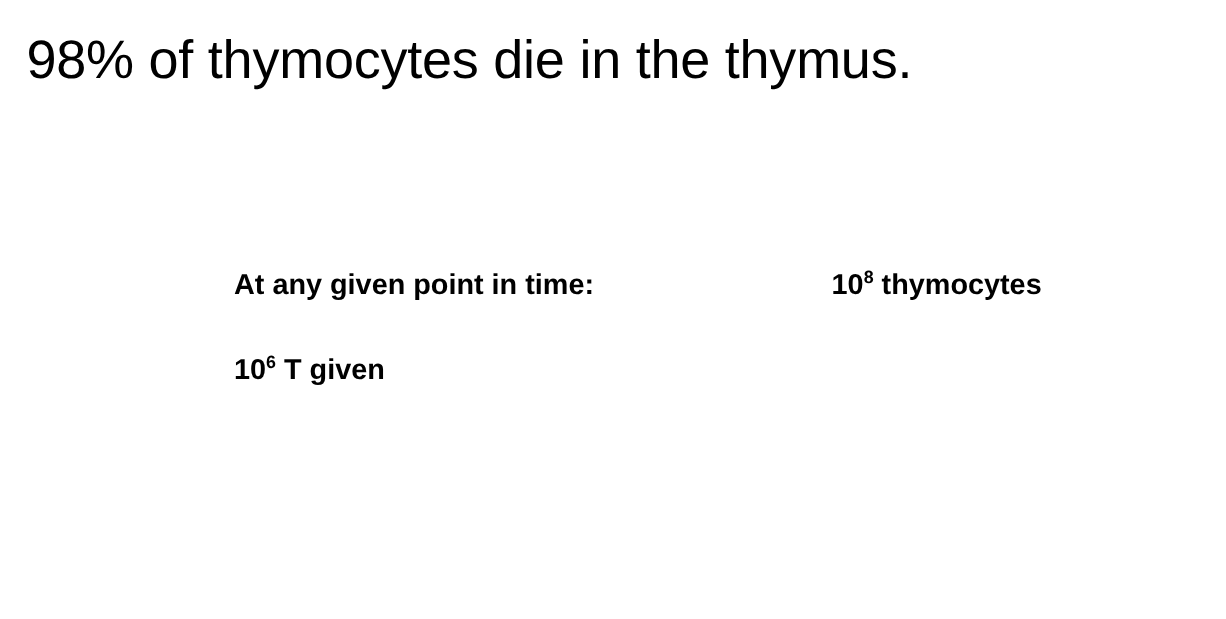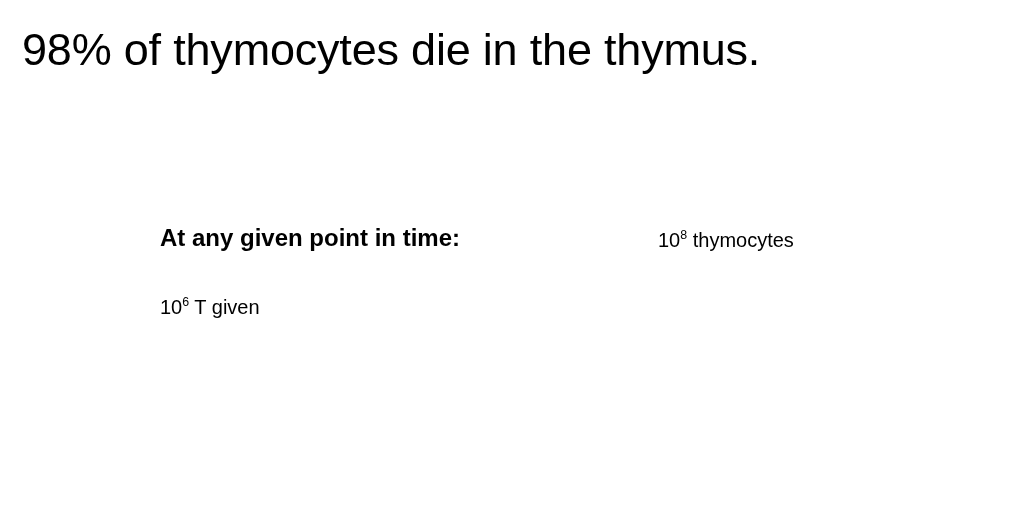--- a/index.html
+++ b/index.html
@@ -32,36 +32,37 @@
     white-space: nowrap;
   }
   .content-table {
     position: absolute;
     left: 160px;
     top: 225px;
     width: 820px;
   }
   .row {
     display: flex;
-    align-items: flex-end;
+    align-items: center;
     margin-bottom: 45px;
+    margin-left: 35px;
   }
   .row:last-child {
     margin-bottom: 0;
   }
   .cell-label {
     width: 498px;
     font-size: 24px;
     font-weight: bold;
     line-height: 1.1;
     white-space: nowrap;
   }
   .cell-value {
-    font-size: 20px;
-    font-weight: normal;
+    font-size: 24px;
+    font-weight: bold;
     line-height: 1.1;
     white-space: nowrap;
   }
   .cell-value sup {
     font-size: 0.62em;
     vertical-align: super;
     line-height: 0;
   }
 </style>
 </head>

